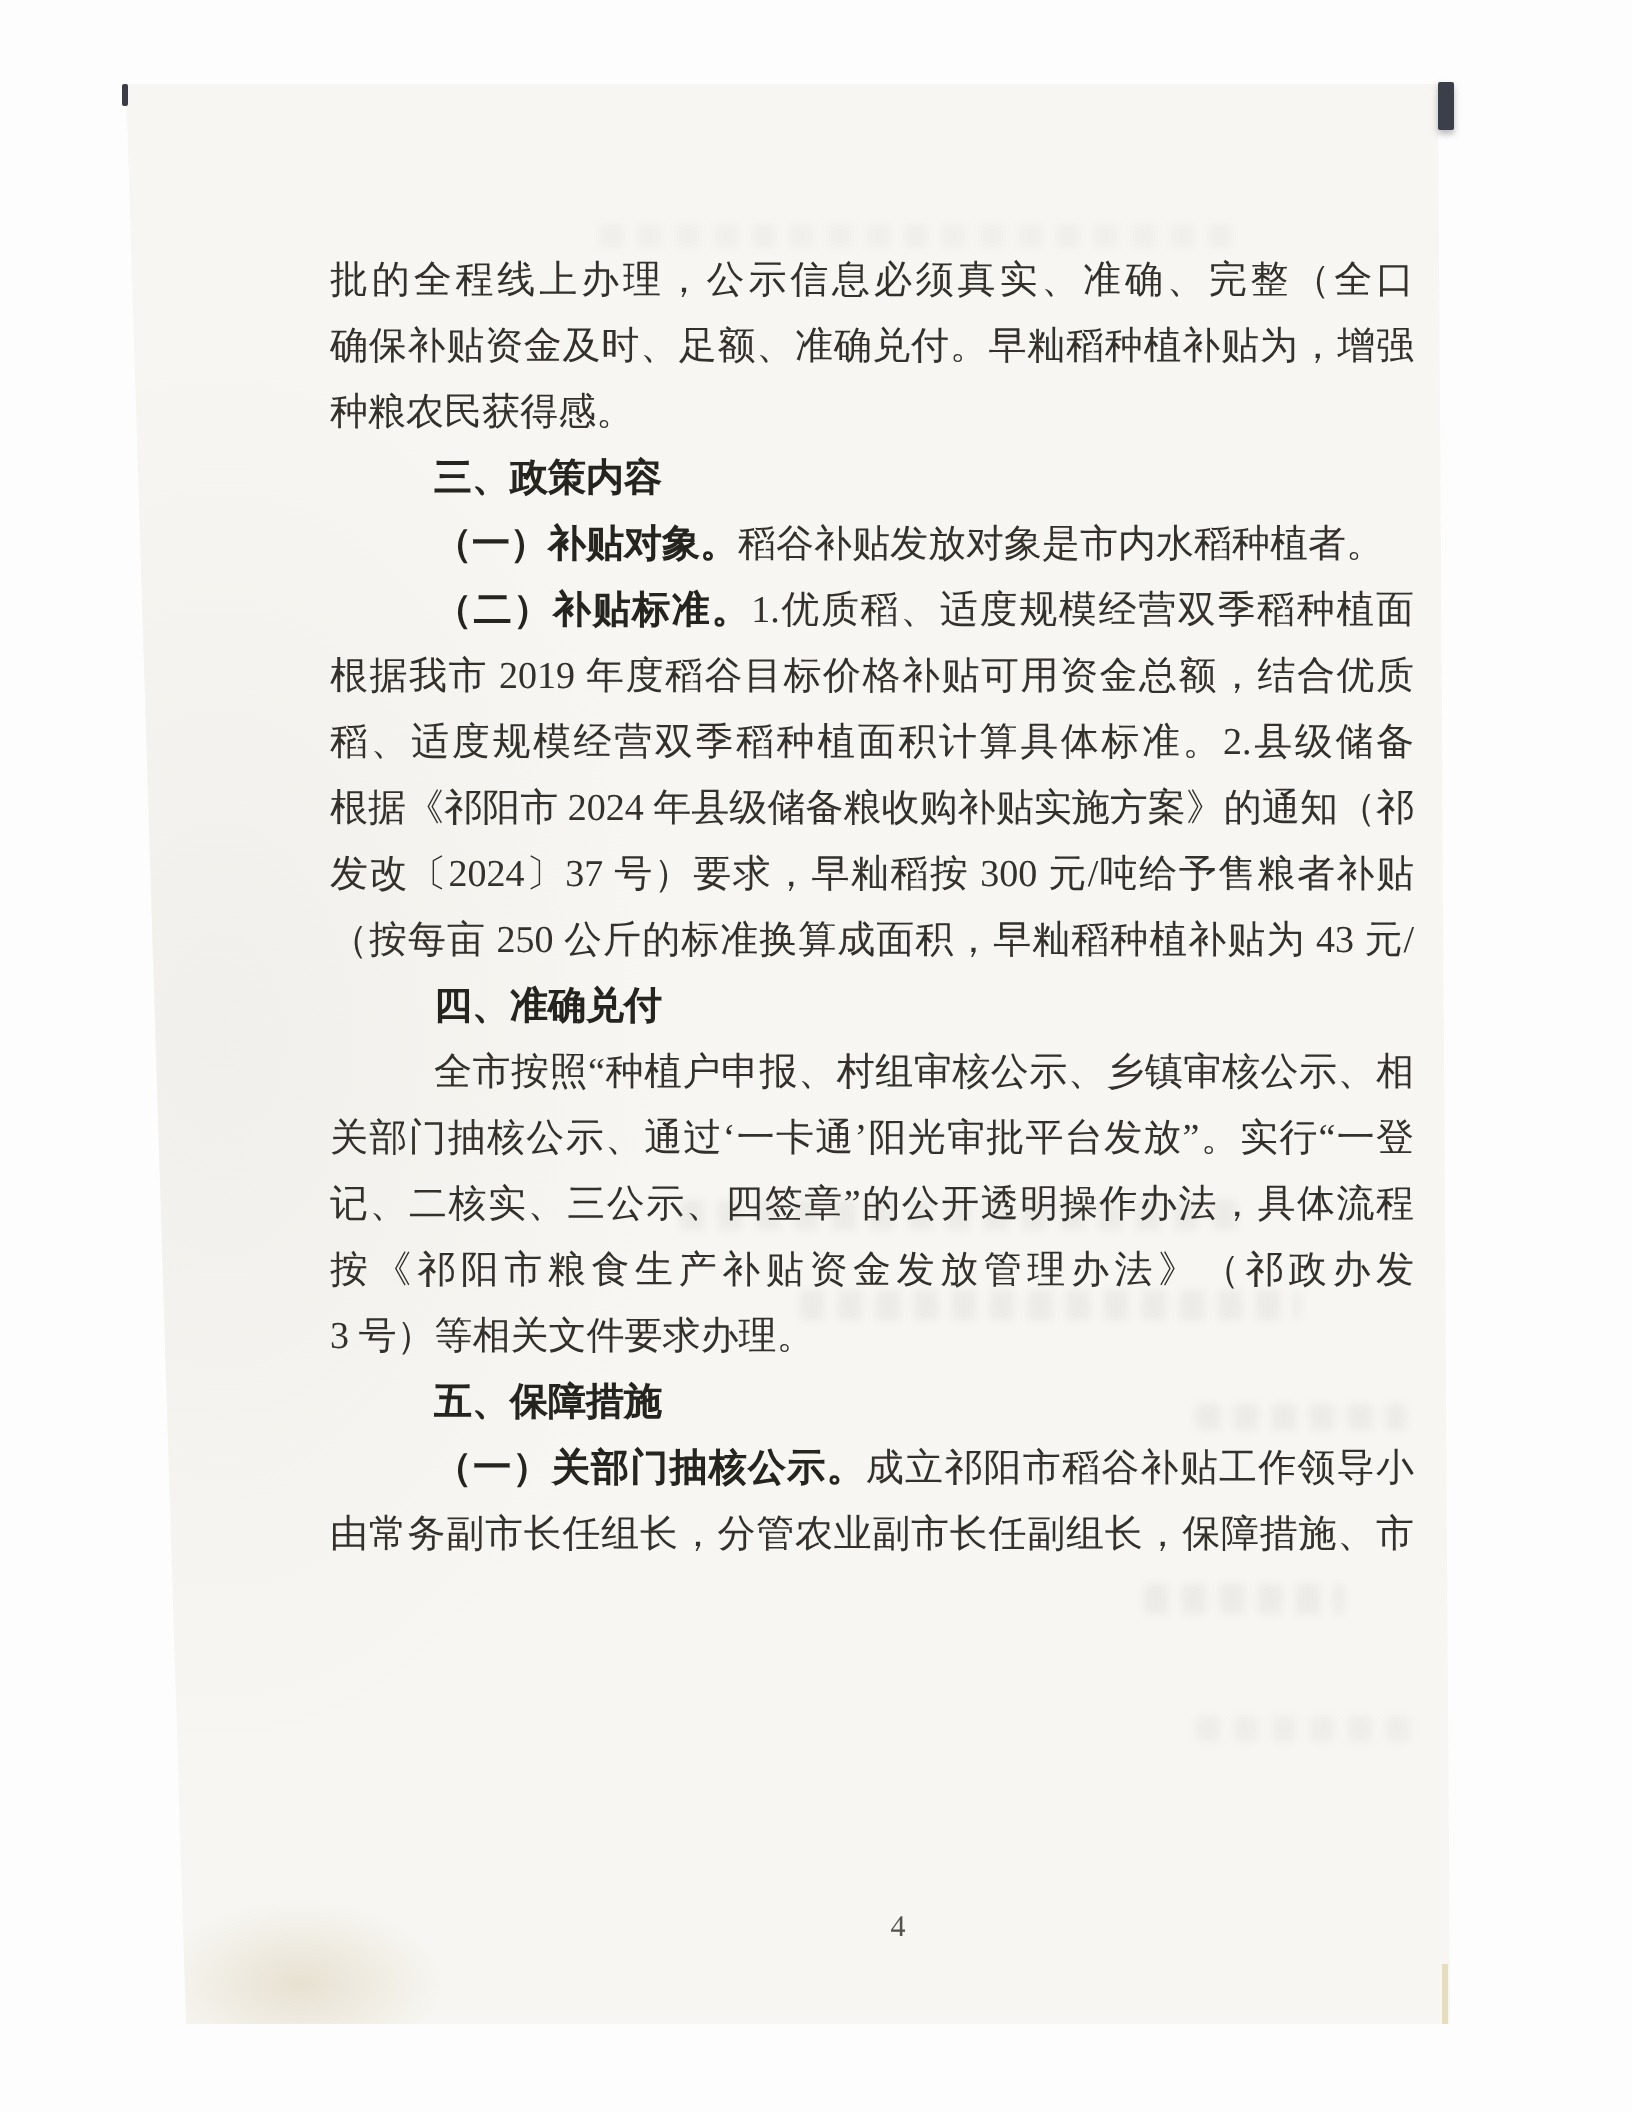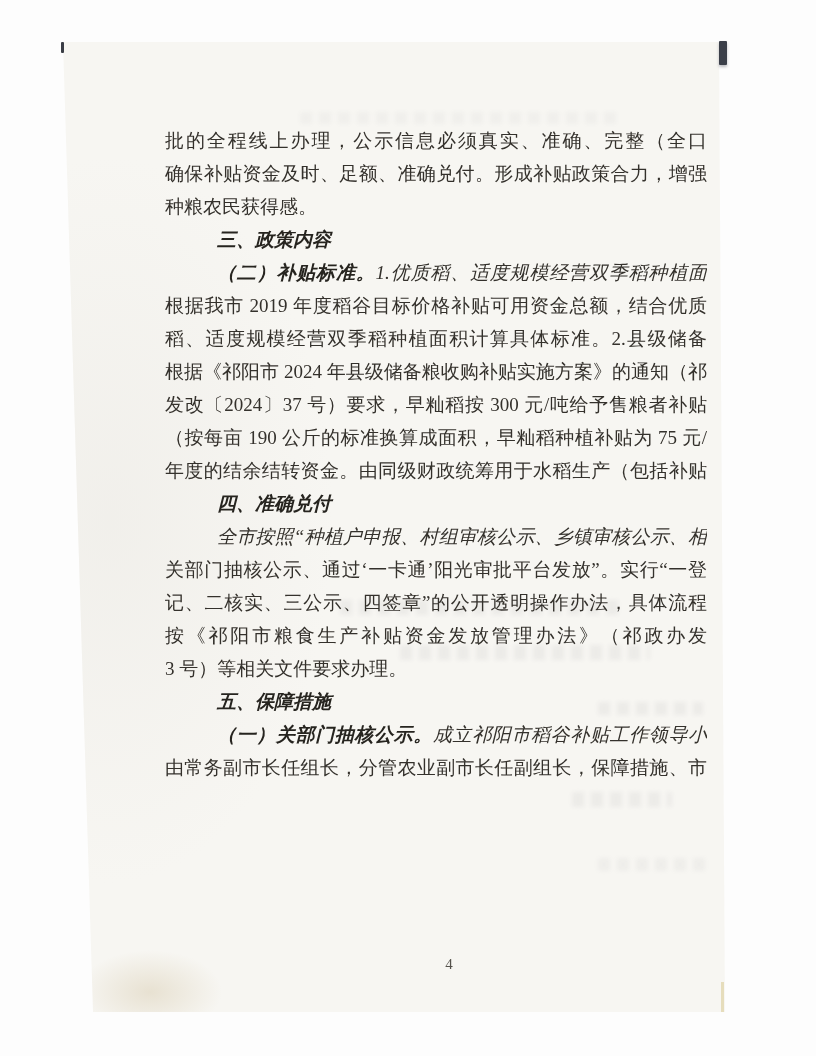--- a/index.html
+++ b/index.html
@@ -20,21 +20,21 @@
   .mark-tl{position:absolute;left:61px;top:42px;width:3px;height:11px;background:#3a3d45;border-radius:1px;}
   .mark-tr{position:absolute;left:719px;top:41px;width:8px;height:24px;background:#3b3f49;border-radius:1px;box-shadow:0 2px 3px rgba(120,120,130,.5);}
   .edge-line-br{position:absolute;left:721px;top:982px;width:3px;height:30px;background:#d8c98f;opacity:.55;}
   .bleed{
     position:absolute;filter:blur(2px);opacity:.45;border-radius:2px;
     background:repeating-linear-gradient(90deg, rgba(128,126,134,0.20) 0 12px, rgba(128,126,134,0) 12px 19px);
   }
   .text-block{position:absolute;left:165px;top:124px;width:542px;color:#34312c;}
   .line{height:33px;line-height:33px;font-size:19px;white-space:nowrap;letter-spacing:0;}
   .line.justify{text-align:justify;text-align-last:justify;white-space:normal;overflow:hidden;}
-  .line.indent{text-indent:52px;font-style:italic;}
+  .line.indent{text-indent:52px;}
   .line.heading{font-family:"Liberation Sans","DejaVu Sans",sans-serif;font-weight:700;font-size:20px;color:#26241f;}
   .seg{font:inherit;}
   .seg.bold{font-family:"Liberation Sans","DejaVu Sans",sans-serif;font-weight:700;font-size:19px;color:#26241f;}
   .page-number{position:absolute;left:429px;top:956px;width:40px;text-align:center;font-size:15px;color:#55524c;}
 </style>
 </head>
 <body>
 
 <div class="stage">
   <div class="paper"></div>
@@ -45,30 +45,30 @@
 
   <div class="bleed" style="left:300px;top:112px;width:320px;height:12px;opacity:.28;"></div>
   <div class="bleed" style="left:340px;top:600px;width:280px;height:15px;"></div>
   <div class="bleed" style="left:400px;top:645px;width:250px;height:15px;"></div>
   <div class="bleed" style="left:598px;top:702px;width:105px;height:13px;"></div>
   <div class="bleed" style="left:572px;top:792px;width:100px;height:15px;"></div>
   <div class="bleed" style="left:598px;top:858px;width:112px;height:13px;opacity:.35;"></div>
 
   <div class="text-block">
       <div class="line body justify"><span class="seg">批的全程线上办理，公示信息必须真实、准确、完整（全口径），</span></div>
-      <div class="line body justify"><span class="seg">确保补贴资金及时、足额、准确兑付。形成补贴政策合力，增强</span></div>
+      <div class="line body justify"><span class="seg">确保补贴资金及时、足额、准确兑付。早籼稻种植补贴为，增强</span></div>
       <div class="line body"><span class="seg">种粮农民获得感。</span></div>
       <div class="line heading indent"><span class="seg bold">三、政策内容</span></div>
+      <div class="line body indent"><span class="seg bold">（一）补贴对象。</span><span class="seg">稻谷补贴发放对象是市内水稻种植者。</span></div>
       <div class="line body justify indent"><span class="seg bold">（二）补贴标准。</span><span class="seg">1.优质稻、适度规模经营双季稻种植面积。</span></div>
       <div class="line body justify"><span class="seg">根据我市 2019 年度稻谷目标价格补贴可用资金总额，结合优质</span></div>
       <div class="line body justify"><span class="seg">稻、适度规模经营双季稻种植面积计算具体标准。2.县级储备粮。</span></div>
       <div class="line body justify"><span class="seg">根据《祁阳市 2024 年县级储备粮收购补贴实施方案》的通知（祁</span></div>
       <div class="line body justify"><span class="seg">发改〔2024〕37 号）要求，早籼稻按 300 元/吨给予售粮者补贴</span></div>
-      <div class="line body justify"><span class="seg">（按每亩 190 公斤的标准换算成面积，早籼稻种植补贴为 75 元/</span></div>
-      <div class="line body justify"><span class="seg">年度的结余结转资金。由同级财政统筹用于水稻生产（包括补贴</span></div>
+      <div class="line body justify"><span class="seg">（按每亩 250 公斤的标准换算成面积，早籼稻种植补贴为 43 元/</span></div>
       <div class="line heading indent"><span class="seg bold">四、准确兑付</span></div>
       <div class="line body justify indent"><span class="seg">全市按照“种植户申报、村组审核公示、乡镇审核公示、相</span></div>
       <div class="line body justify"><span class="seg">关部门抽核公示、通过‘一卡通’阳光审批平台发放”。实行“一登</span></div>
       <div class="line body justify"><span class="seg">记、二核实、三公示、四签章”的公开透明操作办法，具体流程</span></div>
       <div class="line body justify"><span class="seg">按《祁阳市粮食生产补贴资金发放管理办法》（祁政办发〔2024〕</span></div>
       <div class="line body"><span class="seg">3 号）等相关文件要求办理。</span></div>
       <div class="line heading indent"><span class="seg bold">五、保障措施</span></div>
       <div class="line body justify indent"><span class="seg bold">（一）关部门抽核公示。</span><span class="seg">成立祁阳市稻谷补贴工作领导小组，</span></div>
       <div class="line body justify"><span class="seg">由常务副市长任组长，分管农业副市长任副组长，保障措施、市</span></div>
     </div>

